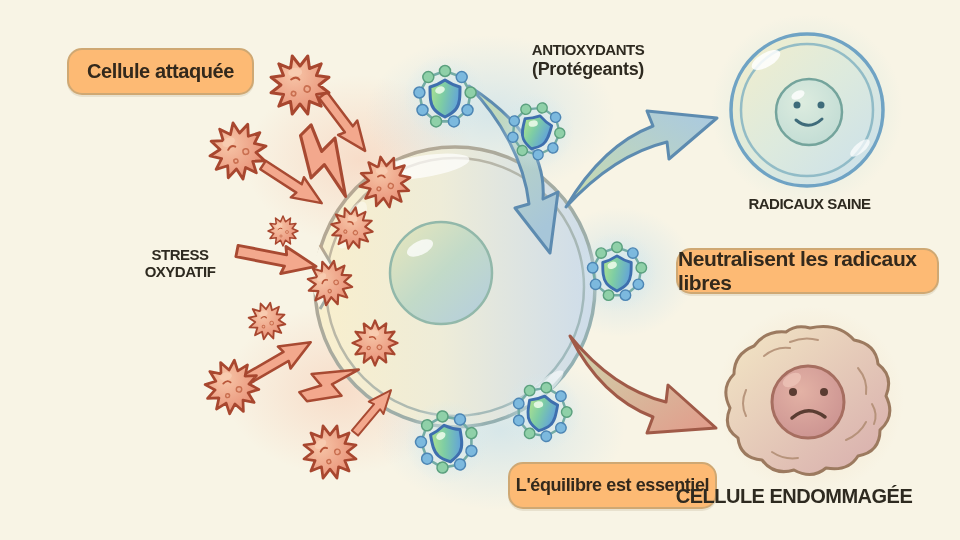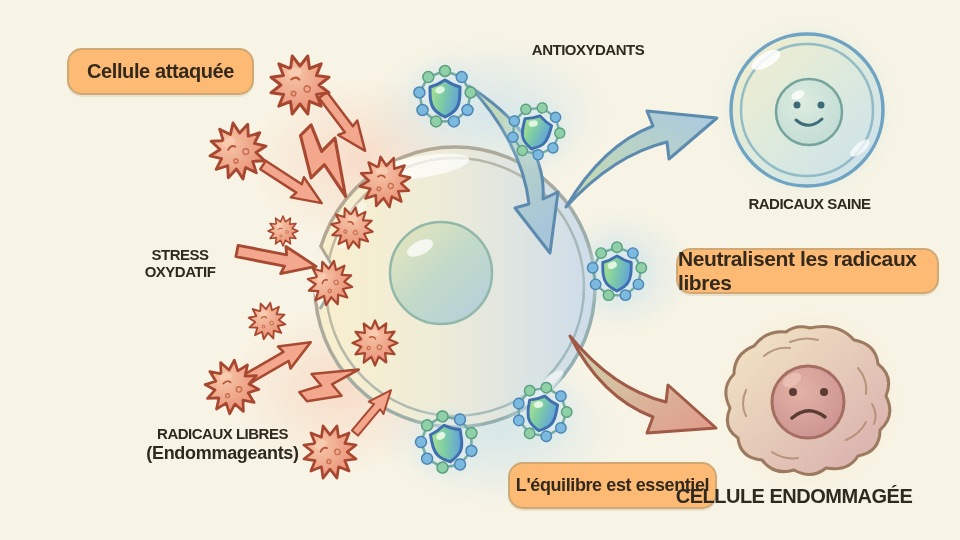--- a/index.html
+++ b/index.html
@@ -224,31 +224,28 @@
     <path d="M792,418 Q808,404 825,417" fill="none" stroke="#5a3c32" stroke-width="3.5" stroke-linecap="round"></path>
   </g>
 </svg>
 
 <div class="box" style="left:67px;top:48px;width:183px;height:43px;font-size:20px;">
   <span>Cellule attaquée</span>
 </div>
 
 <div class="label" style="left:488px;top:42px;width:200px;">
   <div class="caps">ANTIOXYDANTS</div>
+  <div class="sub">(Protégeants)</div>
 </div>
 
 <div class="label" style="left:105px;top:247px;width:150px;">
   <div class="caps">STRESS</div>
   <div class="caps">OXYDATIF</div>
 </div>
 
-<div class="label" style="left:110px;top:426px;width:225px;">
-  <div class="caps">RADICAUX LIBRES</div>
-  <div class="sub">(Endommageants)</div>
-</div>
 
 <div class="label caps" style="left:722px;top:196px;width:175px;">
   <span>RADICAUX SAINE</span>
 </div>
 
 <div class="box" style="left:676px;top:248px;width:259px;height:42px;font-size:21px;">
   <span>Neutralisent les radicaux libres</span>
 </div>
 
 <div class="box" style="left:508px;top:462px;width:205px;height:43px;font-size:18px;text-align:right;">

